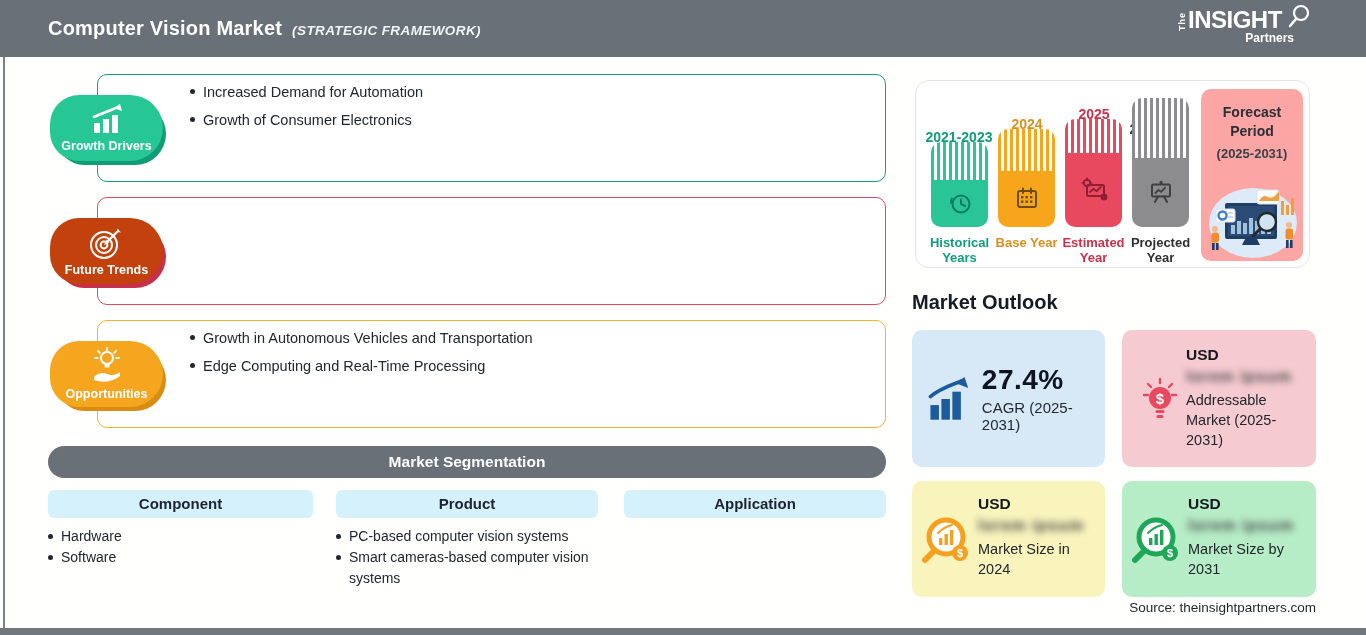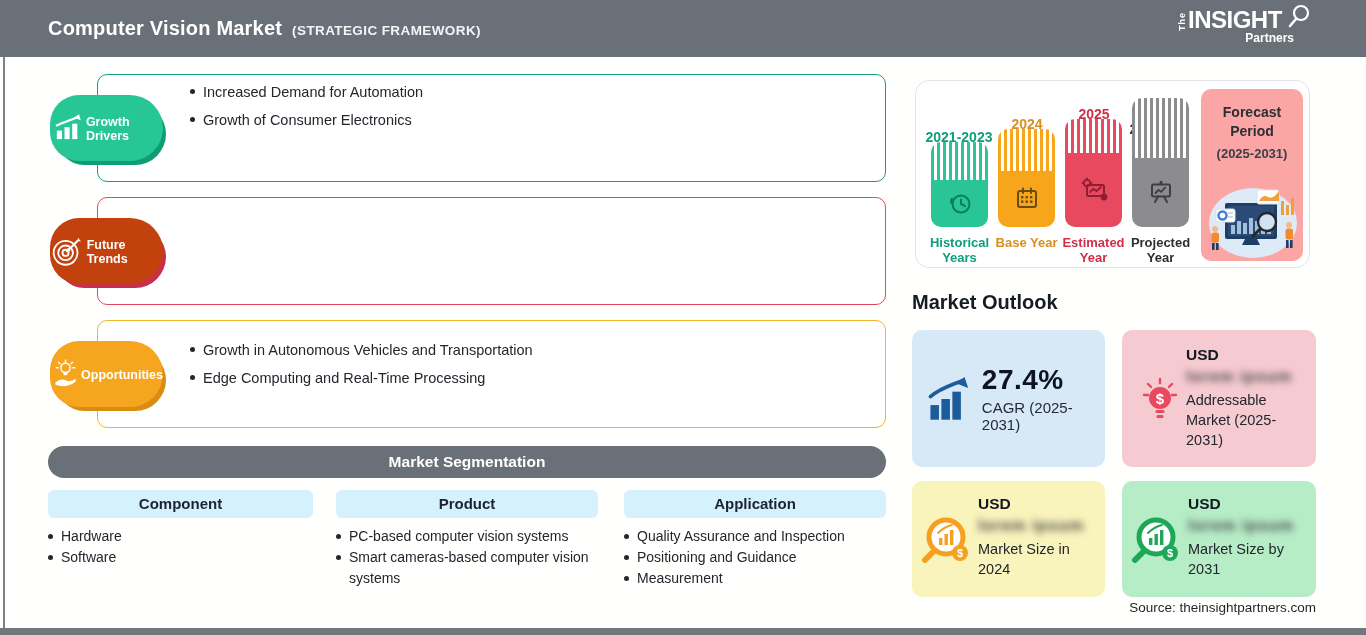--- a/index.html
+++ b/index.html
@@ -8,39 +8,39 @@
     position:relative; width:1366px; height:635px; overflow:hidden;
     background:#fffffd; font-family:"Liberation Sans", sans-serif; color:#1f2530;
   }
   
   .header {
     position:absolute; top:0; left:0; width:1366px; height:57px;
     background:#6a7078; display:flex; align-items:center; padding:0 48px;
   }
   .header-titles { display:flex; align-items:baseline; gap:10px; }
   .h-title { color:#fff; font-size:20px; font-weight:bold; letter-spacing:.2px; }
-  .h-sub   { color:#f2f4f6; font-size:13.5px; font-weight:600; letter-spacing:.4px; }
+  .h-sub   { color:#f2f4f6; font-size:13.5px; font-weight:600; letter-spacing:.4px;font-style:italic; }
   .logo { position:absolute; right:58px; top:9px; width:130px; height:40px; color:#fff; }
   .logo-row { display:flex; align-items:flex-end; }
   .logo-the { writing-mode:vertical-rl; transform:rotate(180deg); font-size:9px; font-weight:bold; letter-spacing:1px; margin-right:1px; line-height:9px; }
   .logo-insight { font-size:24px; font-weight:bold; letter-spacing:-.5px; line-height:22px; }
   .logo-glass { position:absolute; right:-4px; top:-5px; }
   .logo-partners { text-align:right; font-size:12px; font-weight:bold; margin-top:0px; padding-right:14px; }
   
   .fw-box { position:absolute; left:97px; width:789px; height:108px; background:#fff; border-radius:10px; }
   .fw-box.b0 { top:74px;  border:1.6px solid #149d80; }
   .fw-box.b1 { top:197px; border:1.6px solid #e4485e; }
   .fw-box.b2 { top:320px; border:1.6px solid #f2b42a; }
   .fw-bullets { position:absolute; left:190px; width:670px; list-style:none; }
-  .fw-bullets.l0 { top:78px; } .fw-bullets.l1 { top:213px; } .fw-bullets.l2 { top:336px; }
+  .fw-bullets.l0 { top:78px; } .fw-bullets.l1 { top:213px; } .fw-bullets.l2 { top:324px; }
   .fw-bullets li { display:flex; line-height:28px; font-size:14.5px; color:#22272e; }
   .fw-bullets .dot, .seg-list .dot { width:5px; height:5px; border-radius:50%; background:#22272e; margin:11px 8px 0 0; flex:none; }
   .seg-list .dot { margin-top:8px; }
   .fw-badge {
-    position:absolute; left:50px; width:113px; height:66px; display:flex; 
+    position:absolute; left:50px; width:113px; height:66px; display:flex; flex-direction:column;
     align-items:center; justify-content:center; border-radius:30px 34px 34px 30px; z-index:2;
   }
   .fw-badge.g { top:95px;  background:#27c795; box-shadow:5px 6px 0 -2px #109c76; }
   .fw-badge.r { top:218px; background:#c2410c; box-shadow:5px 6px 0 -2px #c82f48; }
   .fw-badge.o { top:341px; background:#f6a51f; box-shadow:5px 6px 0 -2px #d88d12; }
   .fw-badge-label { color:#fff; font-size:12.5px; font-weight:bold; margin-top:2px; }
   
   .seg-bar {
     position:absolute; left:48px; top:446px; width:838px; height:32px; background:#6a7078;
     border-radius:16px; color:#fff; font-size:15.5px; font-weight:bold; text-align:center; line-height:32px;
@@ -217,34 +217,20 @@
       </li>
   </ul>
   <ul class="seg-list c1">
     <li>
         <span class="dot"></span>
         <span>PC-based computer vision systems</span>
       </li>
     <li>
         <span class="dot"></span>
         <span>Smart cameras-based computer vision systems</span>
-      </li>
-  </ul>
-  <ul class="seg-list c2">
-    <li>
-        <span class="dot"></span>
-        <span>Quality Assurance and Inspection</span>
-      </li>
-    <li>
-        <span class="dot"></span>
-        <span>Positioning and Guidance</span>
-      </li>
-    <li>
-        <span class="dot"></span>
-        <span>Measurement</span>
       </li>
   </ul>
 
   <div class="tl-panel">
     <span class="tl-year y0">2021-2023</span>
     <span class="tl-year y1">2024</span>
     <span class="tl-year y2">2025</span>
     <span class="tl-year y3">2031</span>
 
     <div class="tl-bar t0">

